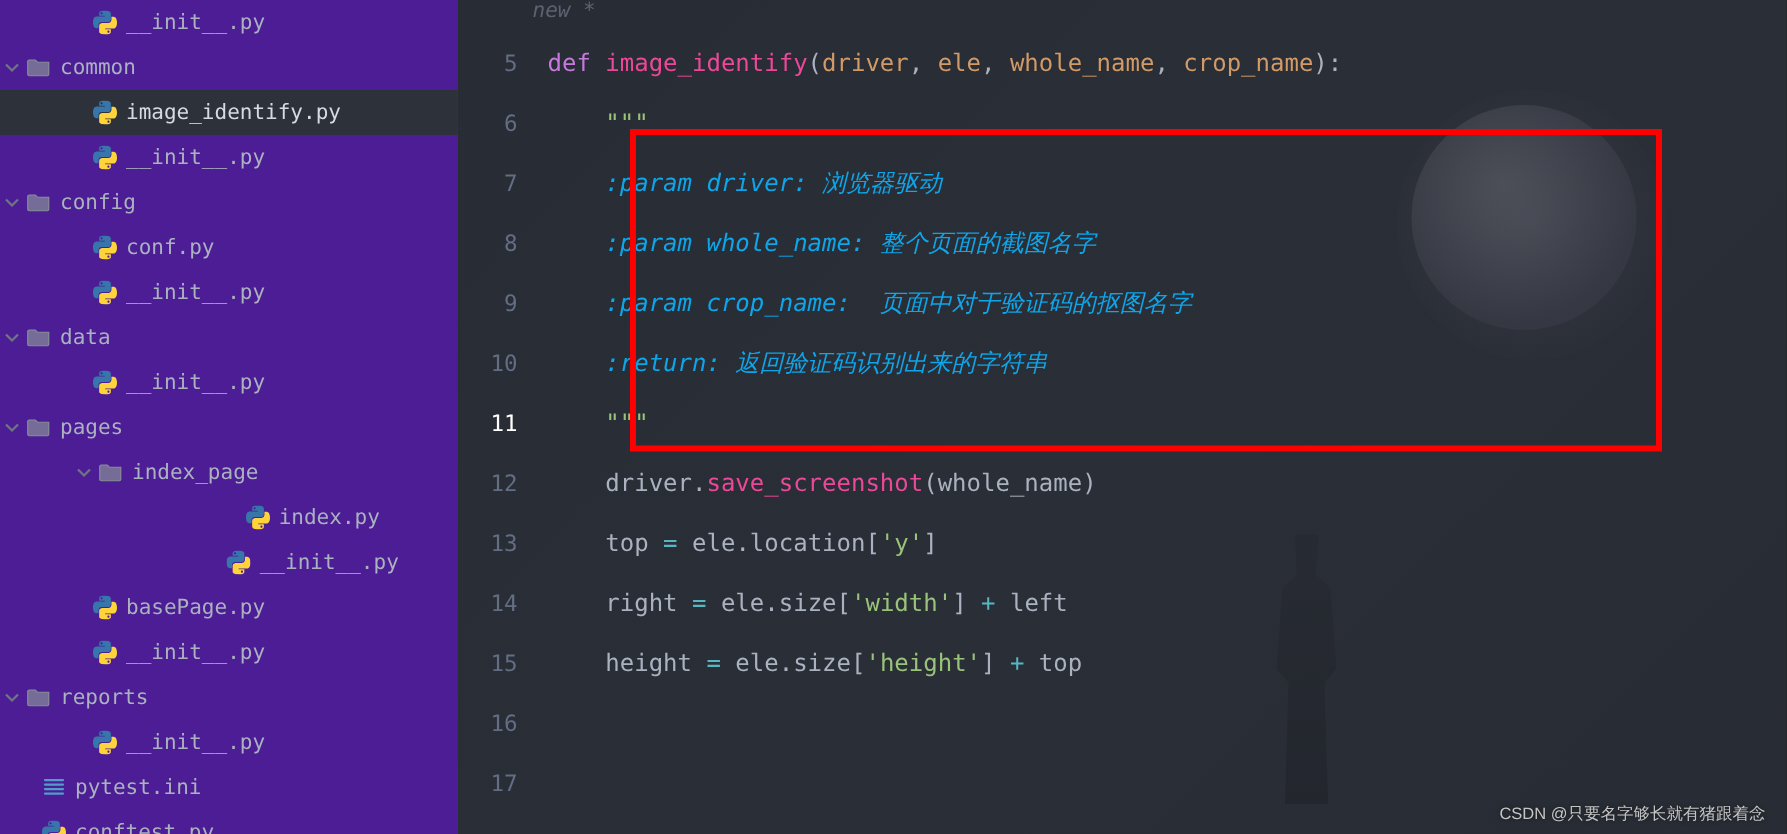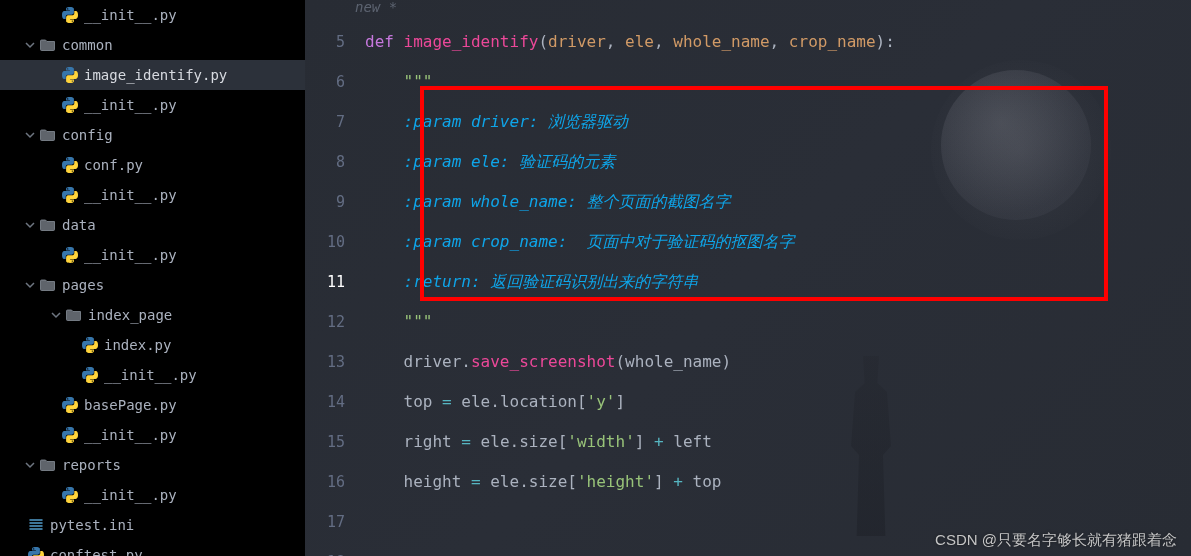--- a/index.html
+++ b/index.html
@@ -9,21 +9,21 @@
       color: #abb2bf;
       font-size: 14px;
       overflow: hidden;
       width: 1191px;
       height: 556px;
       position: relative;
     }
     .container { display: flex; height: 100%; }
     .sidebar {
       width: 305px;
-      background: #000000;
+      background: #4c1d95;
       overflow-y: auto;
       padding-top: 0;
     }
     .tree-item {
       display: flex;
       align-items: center;
       height: 30px;
       cursor: pointer;
       color: #abb2bf;
       white-space: nowrap;
@@ -62,26 +62,26 @@
     }
     .ini-icon, .cfg-icon {
       width: 16px;
       height: 16px;
       display: inline-flex;
       align-items: center;
       justify-content: center;
       margin-right: 6px;
       color: #529cca;
     }
-    .indent-0 { padding-left: 22px; }
+    .indent-0 { }
     .indent-1 { padding-left: 48px; }
     .indent-2 { padding-left: 62px; }
     .indent-0.file { padding-left: 28px; }
     .indent-1.file { padding-left: 62px; }
-    .indent-2.file { padding-left: 82px; }
+    .indent-2.file { padding-left: 112px; justify-content: center; }
     .label { font-size: 14px; }
     
     .editor-area {
       flex: 1;
       display: flex;
       background: #282c34;
       position: relative;
     }
     .editor-bg {
       position: absolute;
@@ -160,21 +160,21 @@
       clip-path: polygon(40% 0%, 60% 0%, 58% 15%, 70% 20%, 75% 50%, 65% 55%, 68% 100%, 32% 100%, 35% 55%, 25% 50%, 30% 20%, 42% 15%);
       z-index: 1;
       opacity: 0.5;
     }
     .watermark {
       position: absolute;
       bottom: 6px;
       right: 14px;
       color: #c5c5c5;
       font-family: sans-serif;
-      font-size: 15px;
+      font-size: 11px;
       z-index: 10;
       text-shadow: 0 0 3px rgba(0,0,0,0.5);
     }
   </style>
 </head>
 <body>
 
 <div class="container">
   <div class="sidebar">
     <div class="tree-item indent-1 file">
@@ -392,21 +392,20 @@
       <div class="code-line">15</div>
       <div class="code-line">16</div>
       <div class="code-line">17</div>
       <div class="code-line">18</div>
     </div>
     <div class="code-content">
       <div class="code-line" style="height:22px;"></div>
       <div class="code-line"><span class="kw">def </span><span class="fn">image_identify</span><span class="punct">(</span><span class="param">driver</span><span class="punct">, </span><span class="param">ele</span><span class="punct">, </span><span class="param">whole_name</span><span class="punct">, </span><span class="param">crop_name</span><span class="punct">):</span></div>
       <div class="code-line"><span class="str">    """</span></div>
       <div class="code-line"><span class="docstr">    :param driver: 浏览器驱动</span></div>
-      <div class="code-line"><span class="docstr">    :param ele: 验证码的元素</span></div>
       <div class="code-line"><span class="docstr">    :param whole_name: 整个页面的截图名字</span></div>
       <div class="code-line"><span class="docstr">    :param crop_name:  页面中对于验证码的抠图名字</span></div>
       <div class="code-line"><span class="docstr">    :return: 返回验证码识别出来的字符串</span></div>
       <div class="code-line"><span class="str">    """</span></div>
       <div class="code-line"><span>    </span><span class="punct">driver</span><span class="punct">.</span><span class="fn">save_screenshot</span><span class="punct">(</span><span class="punct">whole_name</span><span class="punct">)</span></div>
       <div class="code-line"><span>    </span><span class="punct">top</span><span class="op"> = </span><span class="punct">ele</span><span class="punct">.</span><span class="punct">location</span><span class="punct">[</span><span class="str">'y'</span><span class="punct">]</span></div>
       <div class="code-line"><span>    </span><span class="punct">right</span><span class="op"> = </span><span class="punct">ele</span><span class="punct">.</span><span class="punct">size</span><span class="punct">[</span><span class="str">'width'</span><span class="punct">]</span><span class="op"> + </span><span class="punct">left</span></div>
       <div class="code-line"><span>    </span><span class="punct">height</span><span class="op"> = </span><span class="punct">ele</span><span class="punct">.</span><span class="punct">size</span><span class="punct">[</span><span class="str">'height'</span><span class="punct">]</span><span class="op"> + </span><span class="punct">top</span></div>
     </div>
   </div>

